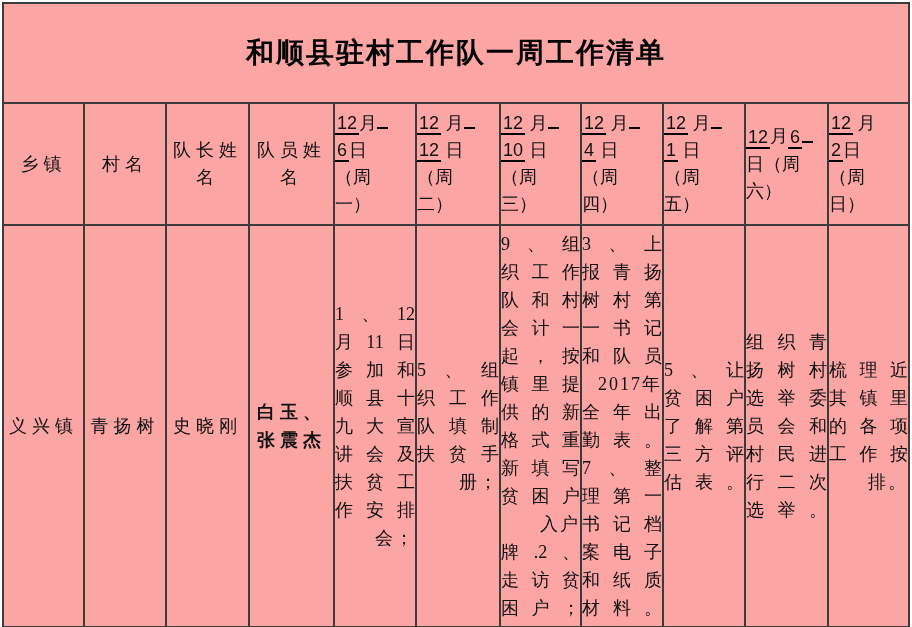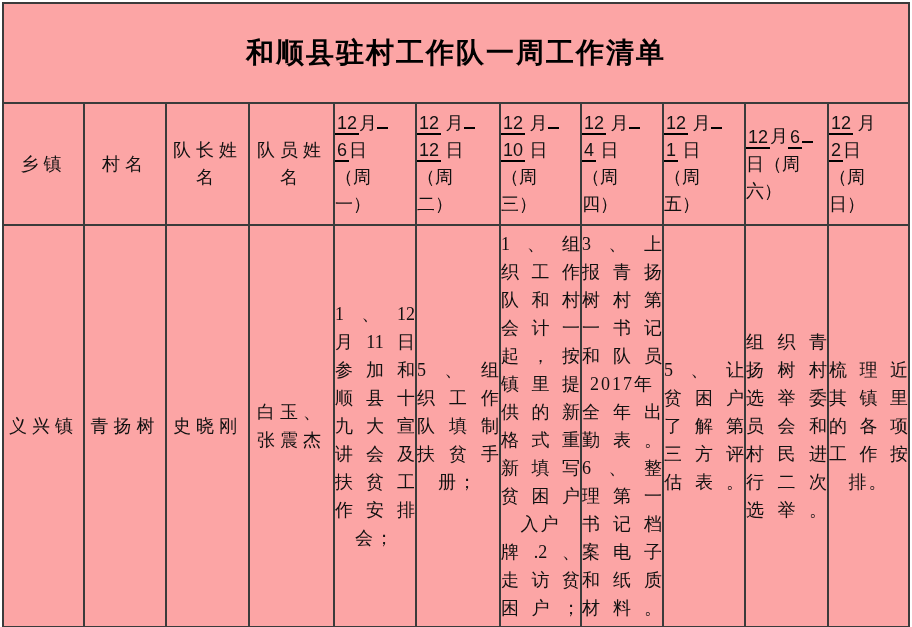--- a/index.html
+++ b/index.html
@@ -34,22 +34,22 @@
     display:inline-block;width:11px;height:0.95em;vertical-align:baseline;
     border-bottom:2px solid #000000;
   }
   tr.body td{height:400px;}
   td.name-cell{
     text-align:center;font-size:18px;line-height:28px;letter-spacing:5px;padding:0 2px;
   }
   td.day{font-size:18px;padding:0 6px;}
   .dline{line-height:28px;height:28px;white-space:nowrap;}
   .dline.spread{text-align:justify;text-align-last:justify;}
-  .dline.left{text-align:center;letter-spacing:2px;}
-  .mline{line-height:28px;}
+  .dline.left{text-align:right;letter-spacing:2px;}
+  .mline{line-height:28px;font-weight:bold;}
 </style>
 </head>
 <body>
 
 <div class="page">
   <table class="sheet">
     <colgroup>
       <col style="width:81px">
         <col style="width:82px">
         <col style="width:83px">
@@ -133,21 +133,21 @@
             <div class="dline left">会；</div>
           </td>
           <td class="day">
             <div class="dline spread">5、组</div>
             <div class="dline spread">织工作</div>
             <div class="dline spread">队填制</div>
             <div class="dline spread">扶贫手</div>
             <div class="dline left">册；</div>
           </td>
           <td class="day">
-            <div class="dline spread">1、组</div>
+            <div class="dline spread">9、组</div>
             <div class="dline spread">织工作</div>
             <div class="dline spread">队和村</div>
             <div class="dline spread">会计一</div>
             <div class="dline spread">起，按</div>
             <div class="dline spread">镇里提</div>
             <div class="dline spread">供的新</div>
             <div class="dline spread">格式重</div>
             <div class="dline spread">新填写</div>
             <div class="dline spread">贫困户</div>
             <div class="dline left">入户</div>
@@ -157,21 +157,21 @@
           </td>
           <td class="day">
             <div class="dline spread">3、上</div>
             <div class="dline spread">报青扬</div>
             <div class="dline spread">树村第</div>
             <div class="dline spread">一书记</div>
             <div class="dline spread">和队员</div>
             <div class="dline left">2017年</div>
             <div class="dline spread">全年出</div>
             <div class="dline spread">勤表。</div>
-            <div class="dline spread">6、整</div>
+            <div class="dline spread">7、整</div>
             <div class="dline spread">理第一</div>
             <div class="dline spread">书记档</div>
             <div class="dline spread">案电子</div>
             <div class="dline spread">和纸质</div>
             <div class="dline spread">材料。</div>
           </td>
           <td class="day">
             <div class="dline spread">5、让</div>
             <div class="dline spread">贫困户</div>
             <div class="dline spread">了解第</div>

